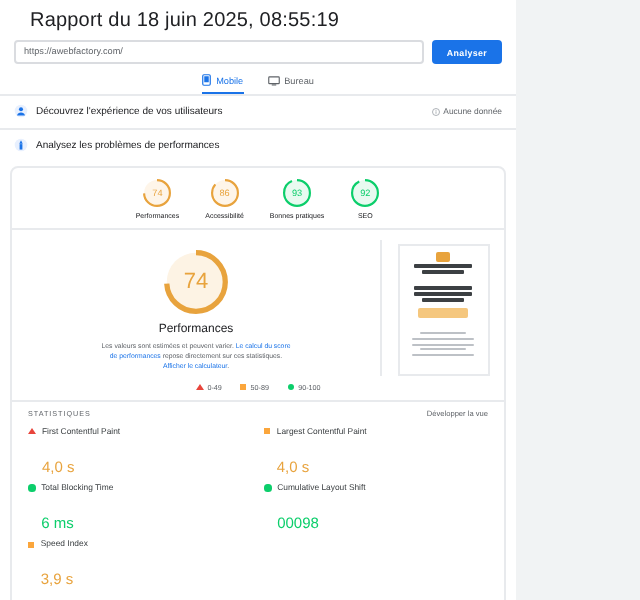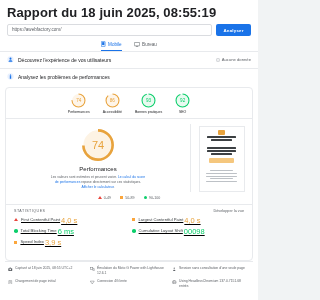--- a/index.html
+++ b/index.html
@@ -6,22 +6,22 @@
   html, body {
     width: 258px; height: 300px;
     font-family: "Liberation Sans", sans-serif;
     background: #f1f3f4;
     overflow: hidden;
   }
   .page { width: 258px; height: 300px; background: #ffffff; position: relative; }
 
   
   .report-title {
-    font-size: 13px; color: #202124; font-weight: 700;
-    padding: 5px 0 0 7px; letter-spacing: .1px;
+    font-size: 10px; color: #202124; font-weight: 400;
+    padding: 5px 0 0 15px; letter-spacing: .1px;
   }
   .url-row { display: flex; align-items: center; padding: 4px 7px 0 7px; gap: 4px; }
   .url-input {
     flex: 1; height: 12px; border: 1px solid #dadce0; border-radius: 2px;
     font-size: 4.6px; color: #5f6368; padding: 0 4px; line-height: 12px;
     background: #fff; outline: none; font-family: "Liberation Sans", sans-serif;
   }
   .analyze-btn {
     width: 35px; height: 11.5px; background: #1a73e8; color: #fff;
     border: none; border-radius: 2px; font-size: 4.4px; font-weight: bold;
@@ -119,21 +119,21 @@
   }
   .metrics-head .spacer { flex: 1; }
   .metrics-head .expand { font-size: 3.8px; color: #5f6368; }
 
   .metrics-grid {
     display: grid; grid-template-columns: 1fr 1fr; column-gap: 6px; row-gap: 3px;
     padding: 2px 8px 6px 8px;
   }
   .metric { display: flex; gap: 3px; align-items: flex-start; }
   .m-mark { margin-top: 1.5px; flex: 0 0 auto; }
-  .m-body { display: flex; flex-direction: row; gap: 1px; text-decoration: underline; }
+  .m-body { display: flex; flex-direction: column; gap: 12px; }
   .m-name { font-size: 4.2px; color: #3c4043; }
   .m-val { font-size: 7.5px; font-weight: 400; line-height: 1.1; }
   .m-val.orange { color: #e8a33d; }
   .m-val.green { color: #0cce6b; }
 
   
   .footer {
     border-top: 1px solid #e8eaed; margin: 0 5px; padding: 4px 3px 4px 3px;
     display: grid; grid-template-columns: 1fr 1fr 1fr; column-gap: 4px; row-gap: 4px;
   }

